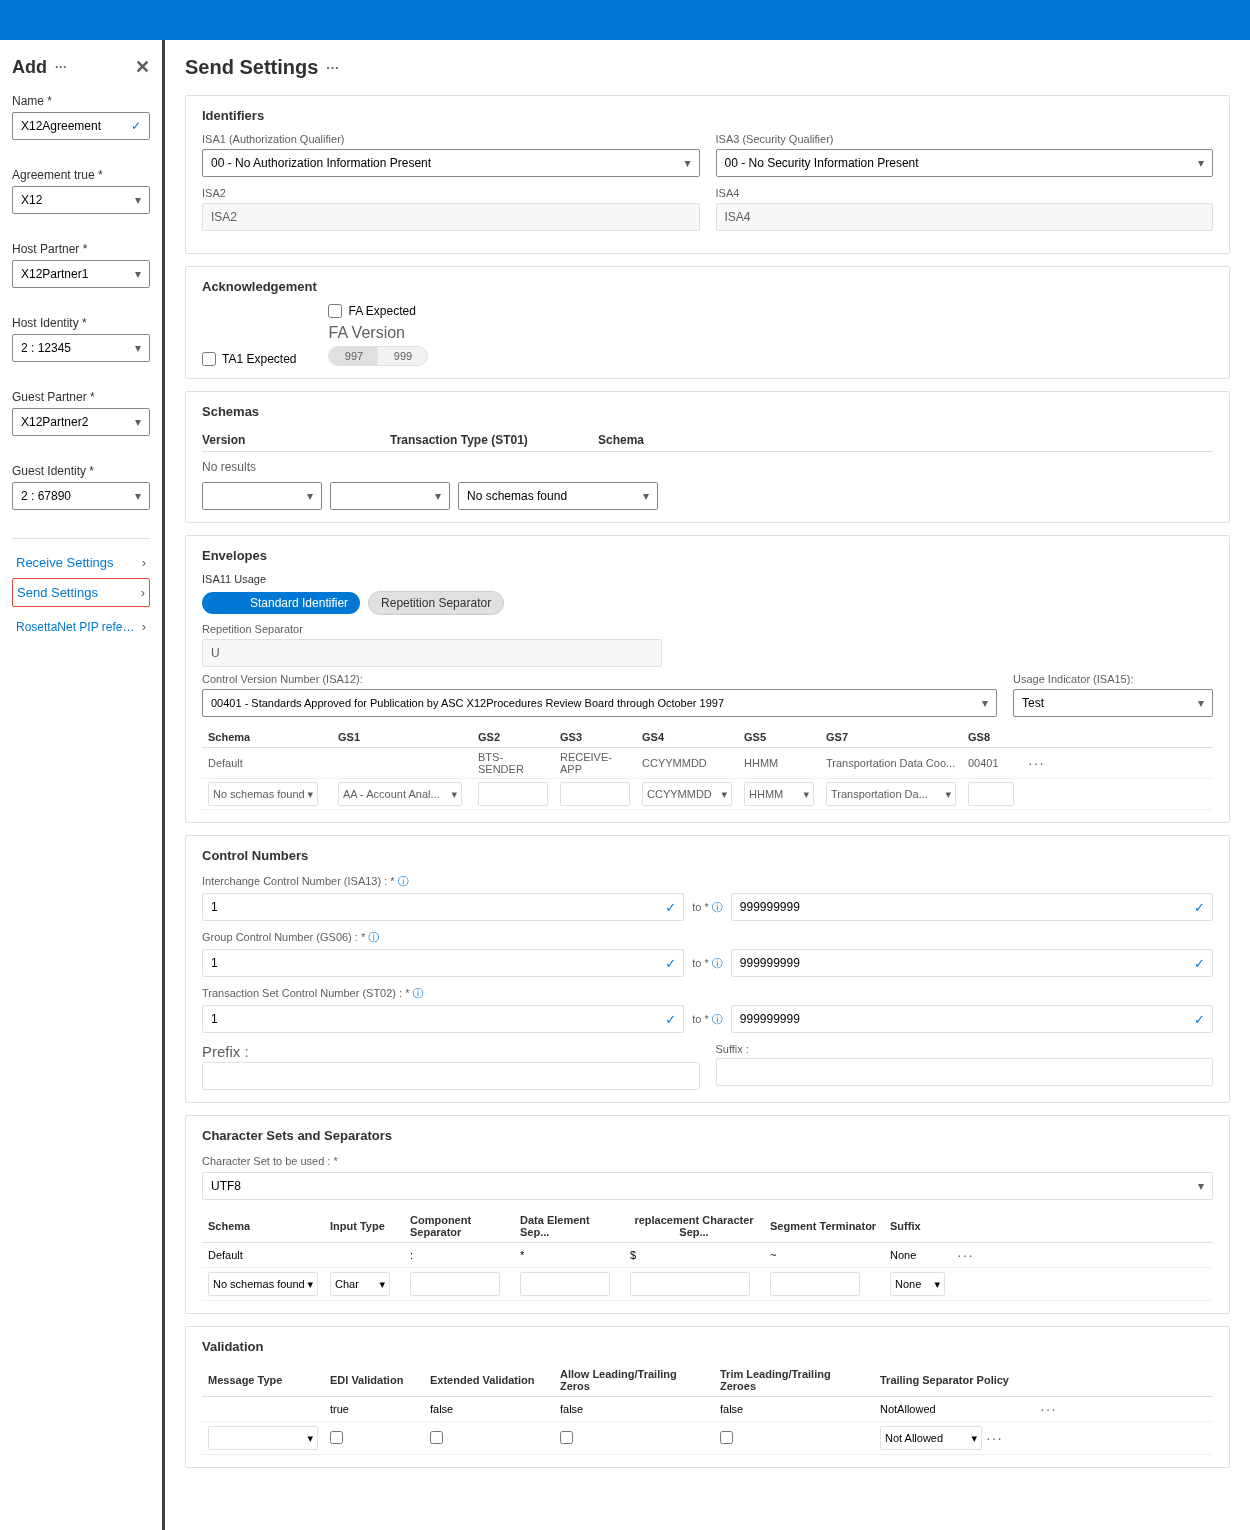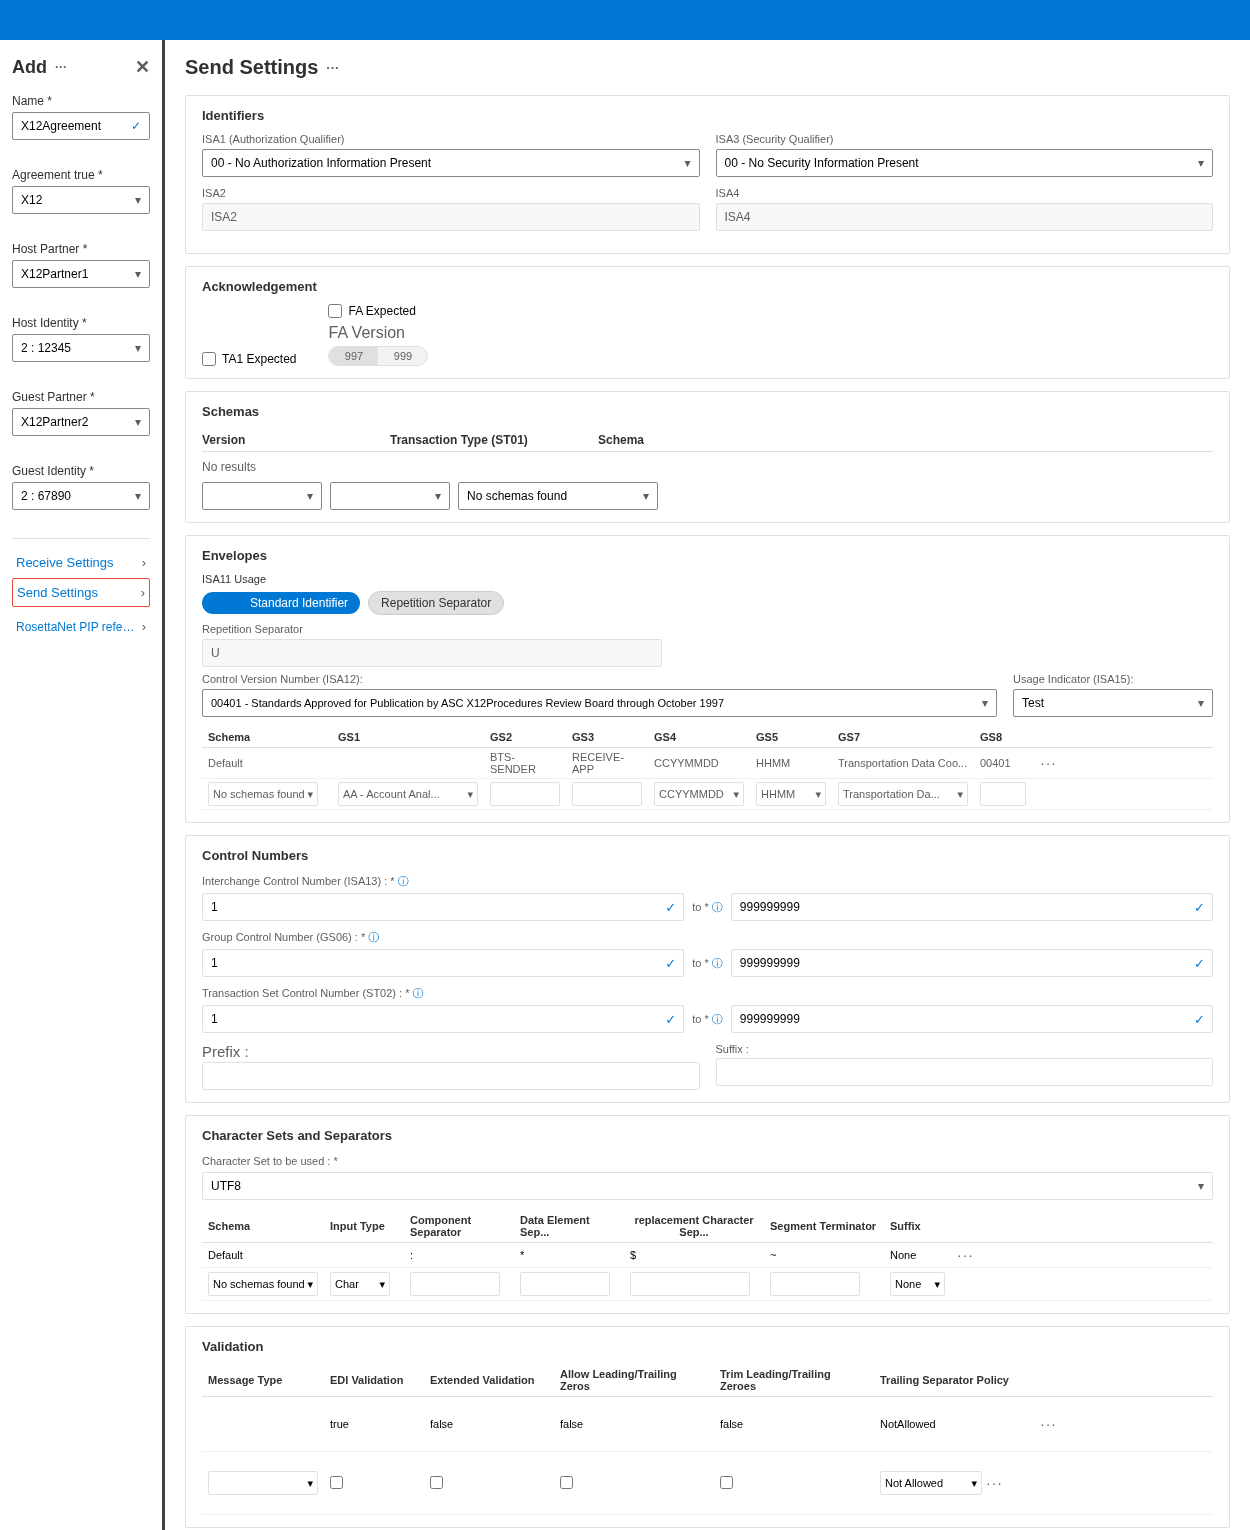--- a/index.html
+++ b/index.html
@@ -74,21 +74,21 @@
     
     .char-set-select { width: 100%; border: 1px solid #e0e0e0; border-radius: 2px; padding: 4px 8px; font-size: 12px; height: 28px; background: #fff; display: flex; align-items: center; justify-content: space-between; cursor: pointer; margin-bottom: 10px; }
 
     .sep-table { width: 100%; border-collapse: collapse; margin-top: 6px; }
     .sep-table th { font-size: 11px; font-weight: 600; color: #323130; text-align: left; padding: 4px 6px; border-bottom: 1px solid #e0e0e0; }
     .sep-table td { font-size: 11px; padding: 4px 6px; border-bottom: 1px solid #f0f0f0; vertical-align: middle; }
 
     
     .val-table { width: 100%; border-collapse: collapse; margin-top: 6px; }
     .val-table th { font-size: 11px; font-weight: 600; color: #323130; text-align: left; padding: 4px 6px; border-bottom: 1px solid #e0e0e0; }
-    .val-table td { font-size: 11px; padding: 19px 6px; border-bottom: 1px solid #f0f0f0; vertical-align: middle; }
+    .val-table td { font-size: 11px; padding: 4px 6px; border-bottom: 1px solid #f0f0f0; vertical-align: middle; }
 
     .info-icon { color: #0078d4; font-size: 11px; cursor: pointer; }
 
     .three-dots { color: #605e5c; cursor: pointer; letter-spacing: 1px; font-size: 14px; }
   </style>
 </head>
 <body>
 
 <div class="top-bar"></div>
 
@@ -309,21 +309,21 @@
             <td><span class="three-dots">···</span></td>
           </tr>
           <tr>
             <td>
               <div class="small-select" style="width:110px;">
                 <span style="font-size:11px;">No schemas found</span>
                 <span>▾</span>
               </div>
             </td>
             <td>
-              <div class="small-select" style="width:140px;">
+              <div class="small-select" style="width:124px;">
                 <span style="font-size:11px;">AA - Account Anal...</span>
                 <span>▾</span>
               </div>
             </td>
             <td>
               <input class="small-input" style="width: 70px;">
             </td>
             <td>
               <input class="small-input" style="width: 70px;">
             </td>

